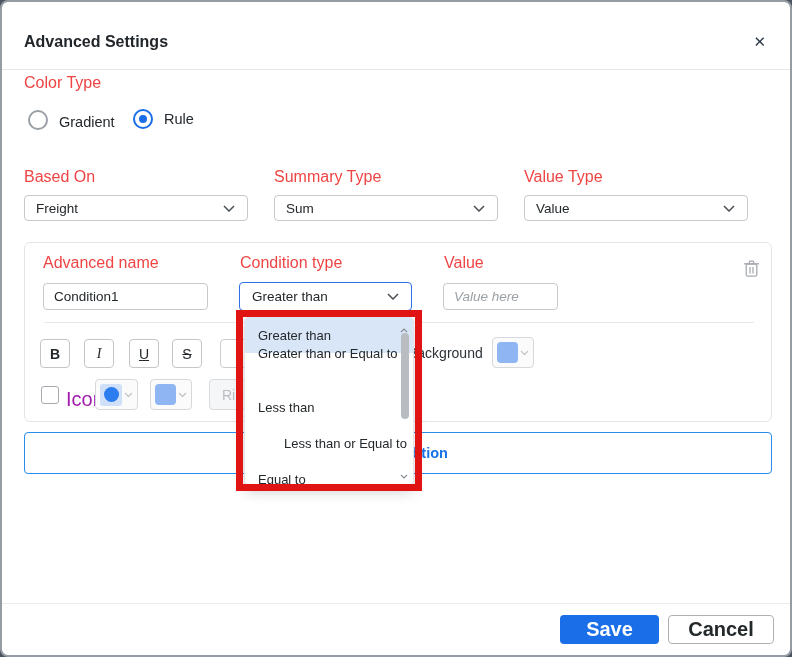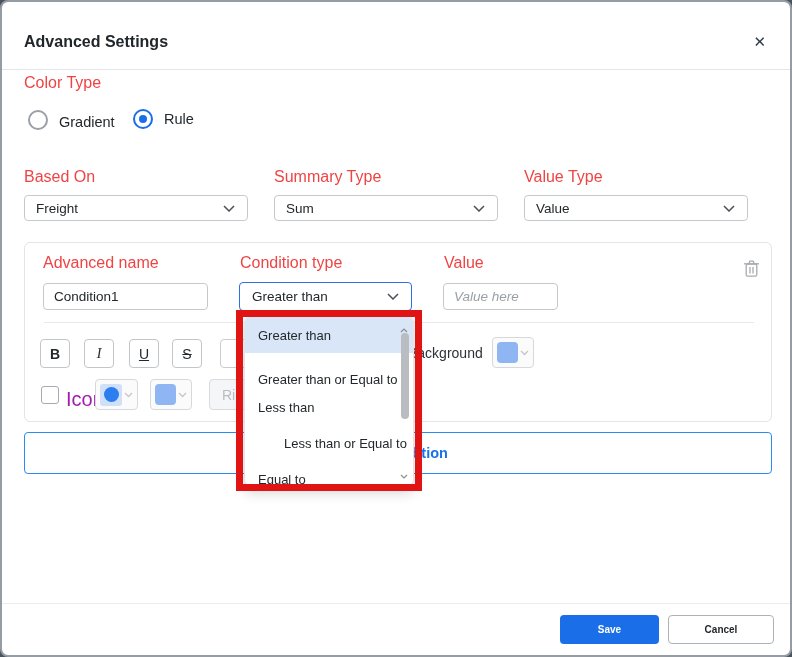--- a/index.html
+++ b/index.html
@@ -88,21 +88,21 @@
   }
   
   .add-cond {
     position: absolute; left: 22px; top: 430px; width: 748px; height: 42px;
     border: 1px solid #2b8cf0; border-radius: 4px; background: #fff;
     display: flex; align-items: center; justify-content: center;
     font-size: 14.5px; font-weight: bold; color: #1a73e8; cursor: pointer;
   }
   
   .footer-line { position: absolute; left: 0; right: 0; top: 601px; height: 1px; background: #ececec; }
-  .btn { position: absolute; top: 613px; height: 29px; border-radius: 4px; font-size: 10px; font-weight: bold; display: flex; align-items: center; justify-content: center; cursor: pointer; font-family: "Liberation Sans", sans-serif; }
+  .btn { position: absolute; top: 613px; height: 29px; border-radius: 4px; font-size: 20px; font-weight: bold; display: flex; align-items: center; justify-content: center; cursor: pointer; font-family: "Liberation Sans", sans-serif; }
   .save-btn { left: 558px; width: 99px; background: #1a6fe8; color: #fff; border: none; }
   .cancel-btn { left: 666px; width: 106px; background: #fff; color: #23282b; border: 1px solid #aeb2b6; }
   
   .popup {
     position: absolute; left: 242px; top: 314px; width: 170px; height: 170px;
     background: #fff; border: 1px solid #e4e4e4; border-radius: 6px;
     box-shadow: 0 6px 14px rgba(0,0,0,.18); z-index: 20; overflow: hidden;
   }
   .popup-item { position: absolute; left: 0; width: 100%; height: 36px; display: flex; align-items: center; padding-left: 13px; font-size: 13px; color: #23282b; white-space: nowrap; cursor: pointer; }
   .popup-item.highlight { background: #d8e6f8; }
@@ -225,21 +225,21 @@
   <div class="add-cond">
     <span>Add Condition</span>
   </div>
 
   <div class="footer-line"></div>
   <button class="btn save-btn">Save</button>
   <button class="btn cancel-btn">Cancel</button>
 
   <div class="popup">
     <div class="popup-item highlight" style="top:0;">Greater than</div>
-    <div class="popup-item" style="top:44px;">Greater than or Equal to</div>
+    <div class="popup-item" style="top:18px;">Greater than or Equal to</div>
     <div class="popup-item" style="top:72px;">Less than</div>
     <div class="popup-item" style="top:108px;padding-left:39px;">Less than or Equal to</div>
     <div class="popup-item" style="top:144px;">Equal to</div>
     <div class="scroll-arrow up">
       <svg width="8" height="5" viewBox="0 0 8 5">
           <polyline points="1,4 4,1 7,4" fill="none" stroke="#8a8f94" stroke-width="1.2"></polyline>
         </svg>
     </div>
     <div class="scroll-thumb"></div>
     <div class="scroll-arrow down">

